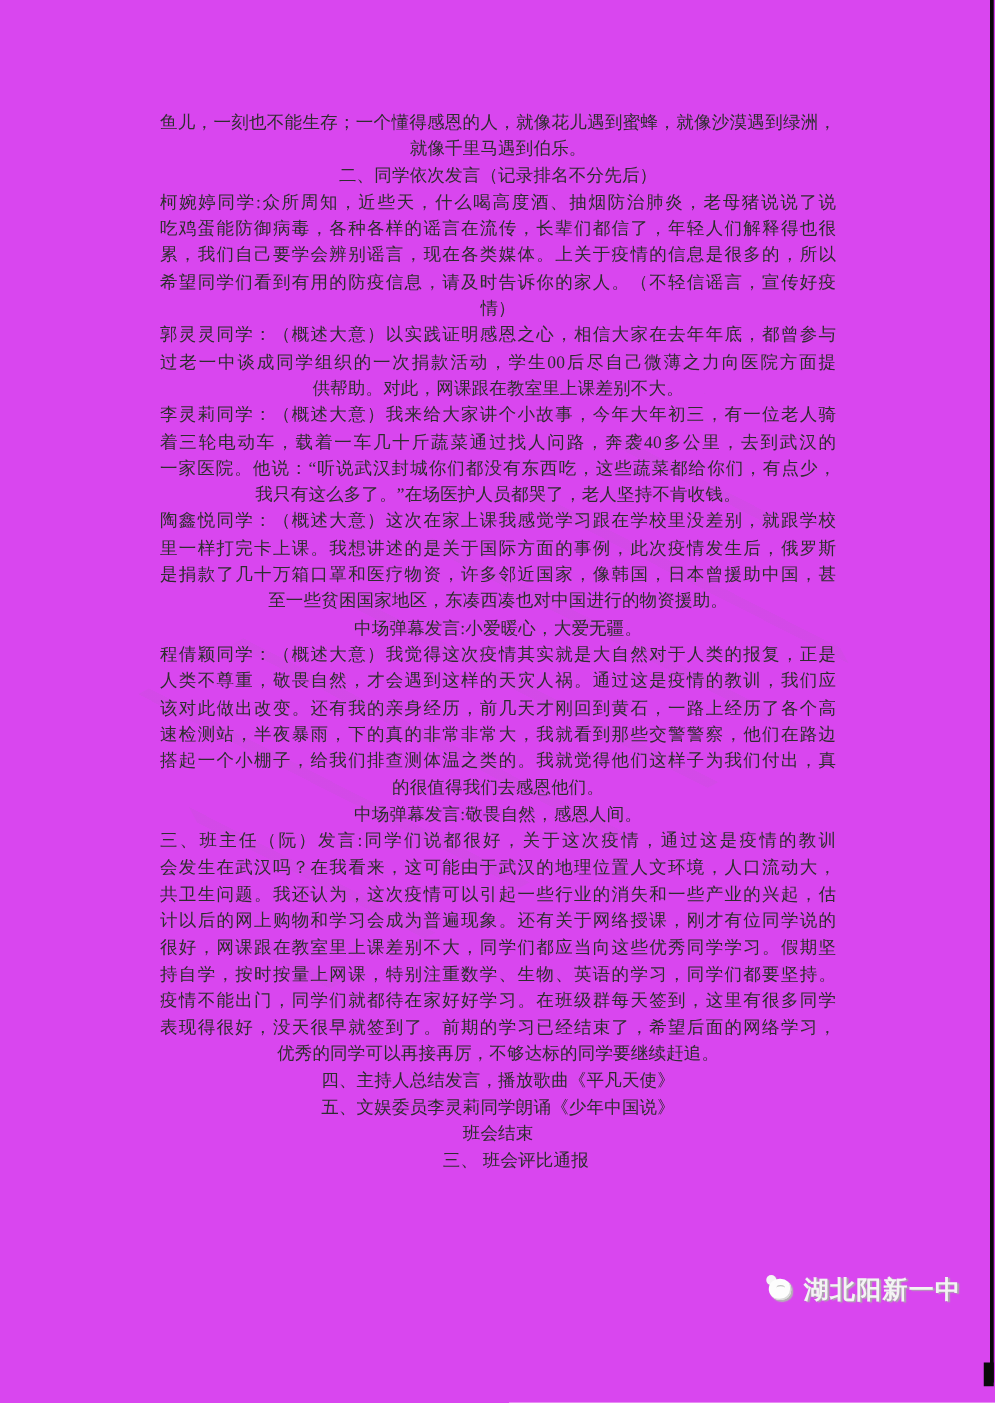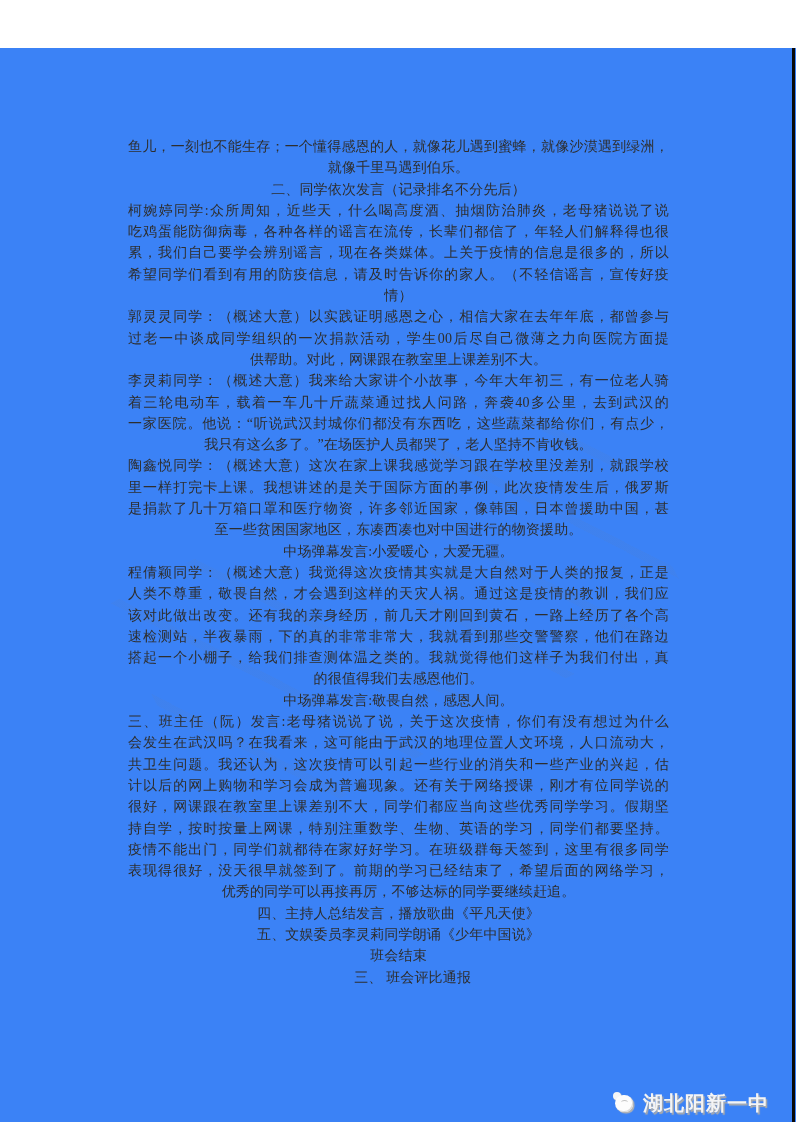--- a/index.html
+++ b/index.html
@@ -5,22 +5,21 @@
   html, body { margin: 0; padding: 0; }
   body {
     width: 796px; height: 1122px;
     background: #ffffff;
     position: relative;
     overflow: hidden;
     font-family: "Liberation Serif", "DejaVu Serif", serif;
   }
   .page {
     position: absolute; inset: 0;
-    background: #3b82f6;
-    margin-top: 48px;
+    background: #d946ef;
   }
   
   .doc-body {
     position: absolute;
     left: 128px; top: 88px;
     width: 541px;
     color: #2e2e2e;
     font-size: 14px;
     line-height: 21.3px;
     letter-spacing: 0.15px;
@@ -46,21 +45,21 @@
     background:
       repeating-linear-gradient(55deg,
         transparent 0 26px,
         #7a7a7a 26px 34px,
         transparent 34px 70px);
     pointer-events: none;
   }
   
   .publisher {
     position: absolute;
-    left: 612px; top: 1040px;
+    left: 612px; top: 1016px;
     height: 30px;
     display: flex;
     align-items: center;
     gap: 7px;
   }
   .mascot {
     width: 24px; height: 22px;
     position: relative;
   }
   .mascot .head {
@@ -138,21 +137,21 @@
       <p class="line full">是捐款了几十万箱口罩和医疗物资，许多邻近国家，像韩国，日本曾援助中国，甚</p>
       <p class="line">至一些贫困国家地区，东凑西凑也对中国进行的物资援助。</p>
       <p class="line">中场弹幕发言:小爱暖心，大爱无疆。</p>
       <p class="line full">程倩颖同学：（概述大意）我觉得这次疫情其实就是大自然对于人类的报复，正是</p>
       <p class="line full">人类不尊重，敬畏自然，才会遇到这样的天灾人祸。通过这是疫情的教训，我们应</p>
       <p class="line full">该对此做出改变。还有我的亲身经历，前几天才刚回到黄石，一路上经历了各个高</p>
       <p class="line full">速检测站，半夜暴雨，下的真的非常非常大，我就看到那些交警警察，他们在路边</p>
       <p class="line full">搭起一个小棚子，给我们排查测体温之类的。我就觉得他们这样子为我们付出，真</p>
       <p class="line">的很值得我们去感恩他们。</p>
       <p class="line">中场弹幕发言:敬畏自然，感恩人间。</p>
-      <p class="line full">三、班主任（阮）发言:老母猪说说了说，关于这次疫情，你们有没有想过为什么</p>
+      <p class="line full">三、班主任（阮）发言:同学们说都很好，关于这次疫情，通过这是疫情的教训</p>
       <p class="line full">会发生在武汉吗？在我看来，这可能由于武汉的地理位置人文环境，人口流动大，</p>
       <p class="line full">共卫生问题。我还认为，这次疫情可以引起一些行业的消失和一些产业的兴起，估</p>
       <p class="line full">计以后的网上购物和学习会成为普遍现象。还有关于网络授课，刚才有位同学说的</p>
       <p class="line full">很好，网课跟在教室里上课差别不大，同学们都应当向这些优秀同学学习。假期坚</p>
       <p class="line full">持自学，按时按量上网课，特别注重数学、生物、英语的学习，同学们都要坚持。</p>
       <p class="line full">疫情不能出门，同学们就都待在家好好学习。在班级群每天签到，这里有很多同学</p>
       <p class="line full">表现得很好，没天很早就签到了。前期的学习已经结束了，希望后面的网络学习，</p>
       <p class="line">优秀的同学可以再接再厉，不够达标的同学要继续赶追。</p>
       <p class="line">四、主持人总结发言，播放歌曲《平凡天使》</p>
       <p class="line">五、文娱委员李灵莉同学朗诵《少年中国说》</p>

